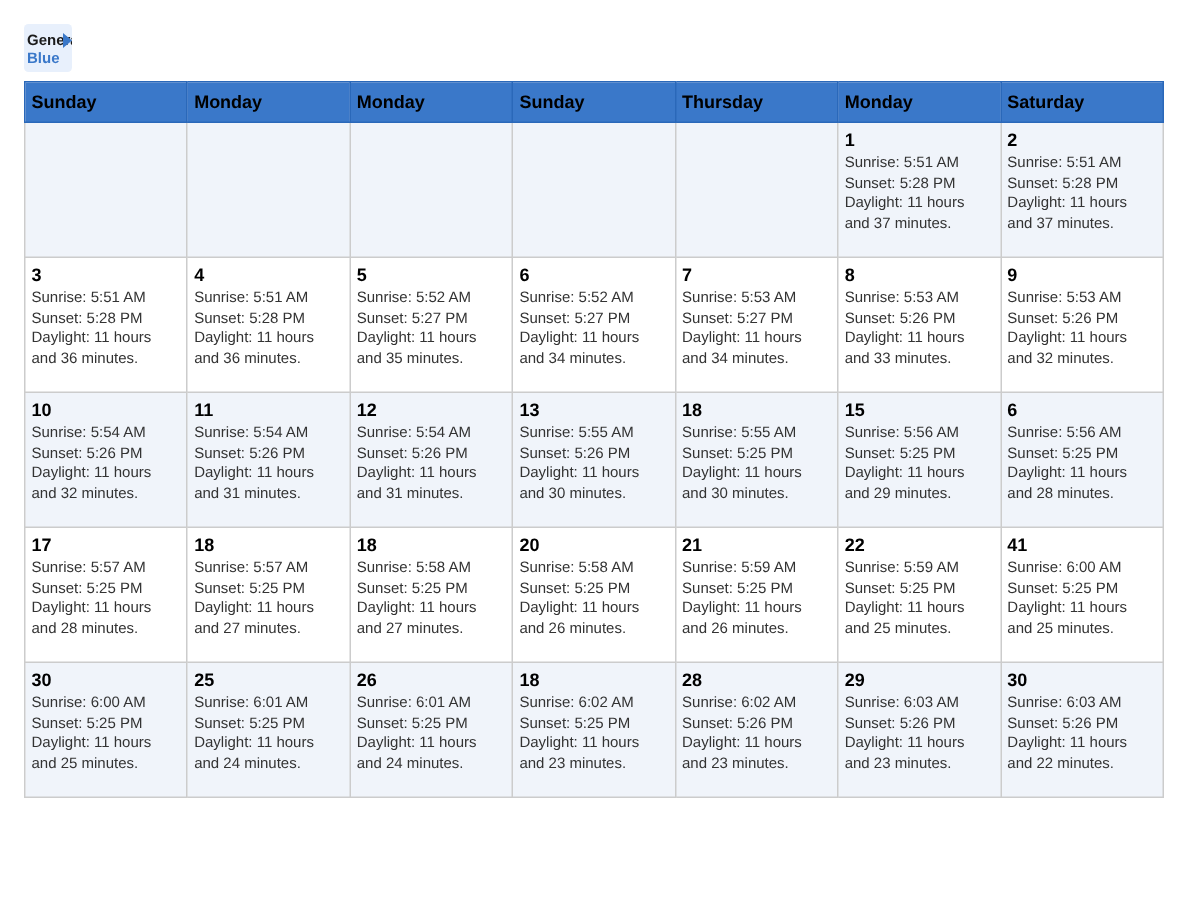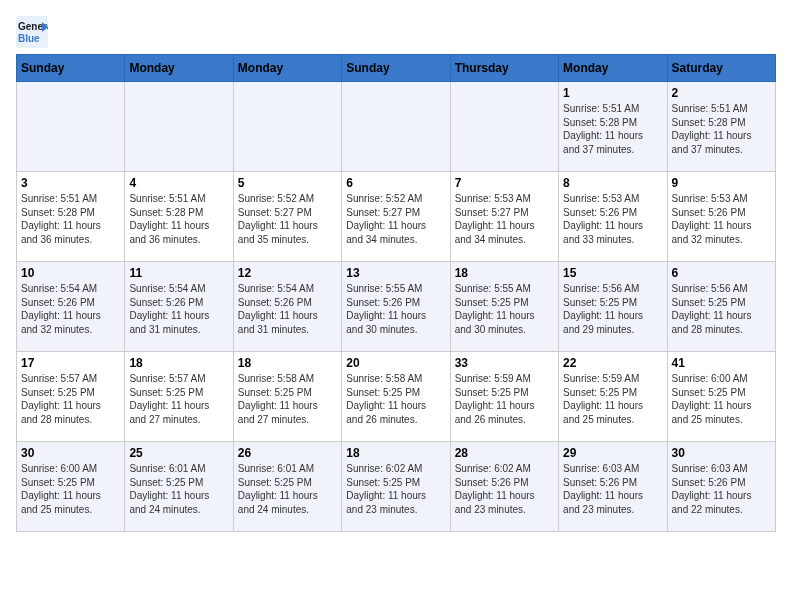--- a/index.html
+++ b/index.html
@@ -256,21 +256,21 @@
 and 27 minutes.</div>
         </td>
         <td>
           <span class="day-number">20</span>
           <div class="day-info" style="white-space: pre-line;">Sunrise: 5:58 AM
 Sunset: 5:25 PM
 Daylight: 11 hours
 and 26 minutes.</div>
         </td>
         <td>
-          <span class="day-number">33</span>
+          <span class="day-number">21</span>
           <div class="day-info" style="white-space: pre-line;">Sunrise: 5:59 AM
 Sunset: 5:25 PM
 Daylight: 11 hours
 and 26 minutes.</div>
         </td>
         <td>
           <span class="day-number">22</span>
           <div class="day-info" style="white-space: pre-line;">Sunrise: 5:59 AM
 Sunset: 5:25 PM
 Daylight: 11 hours

